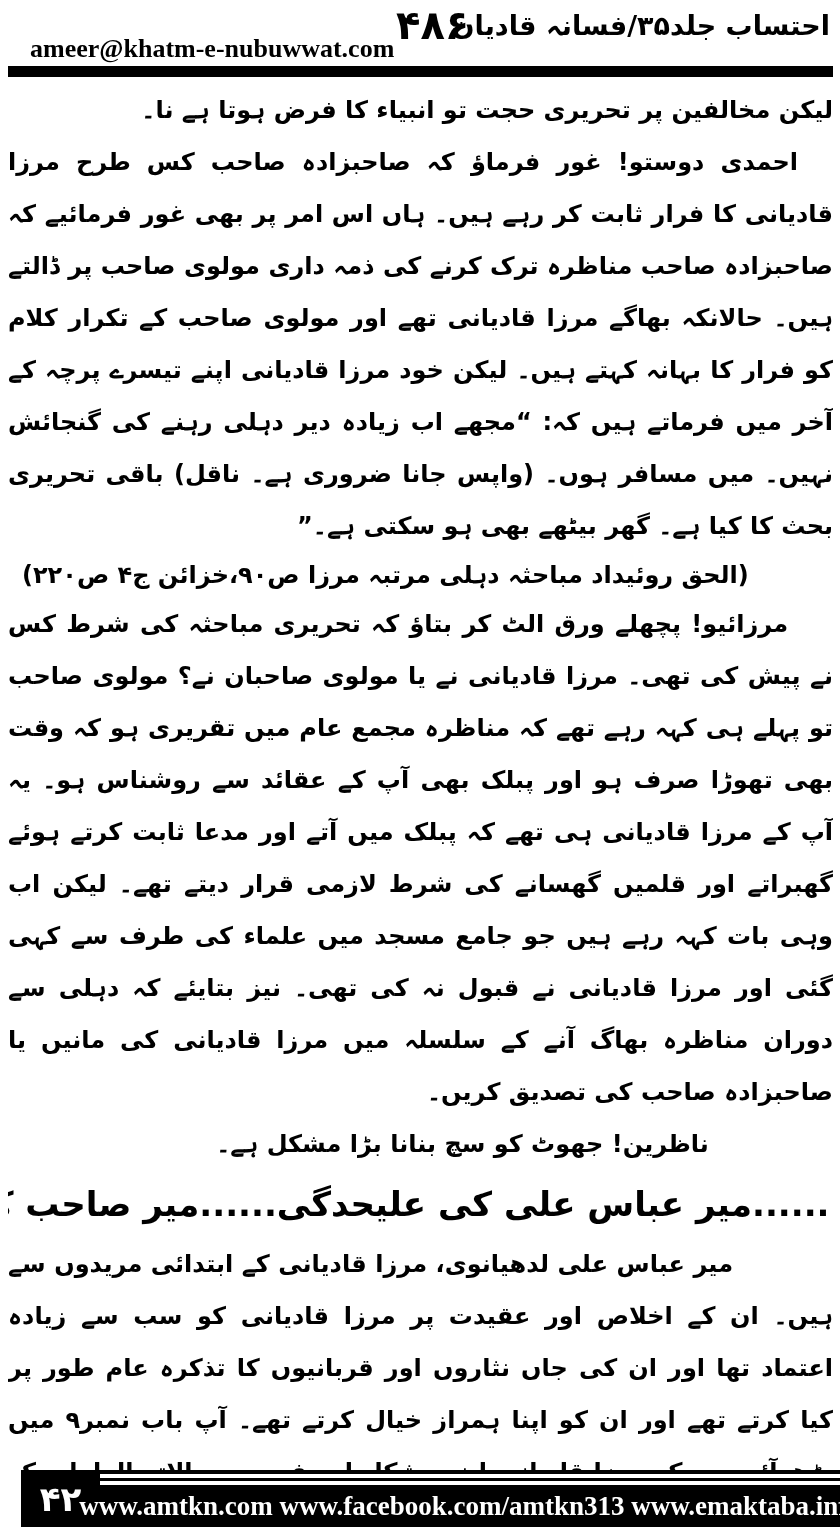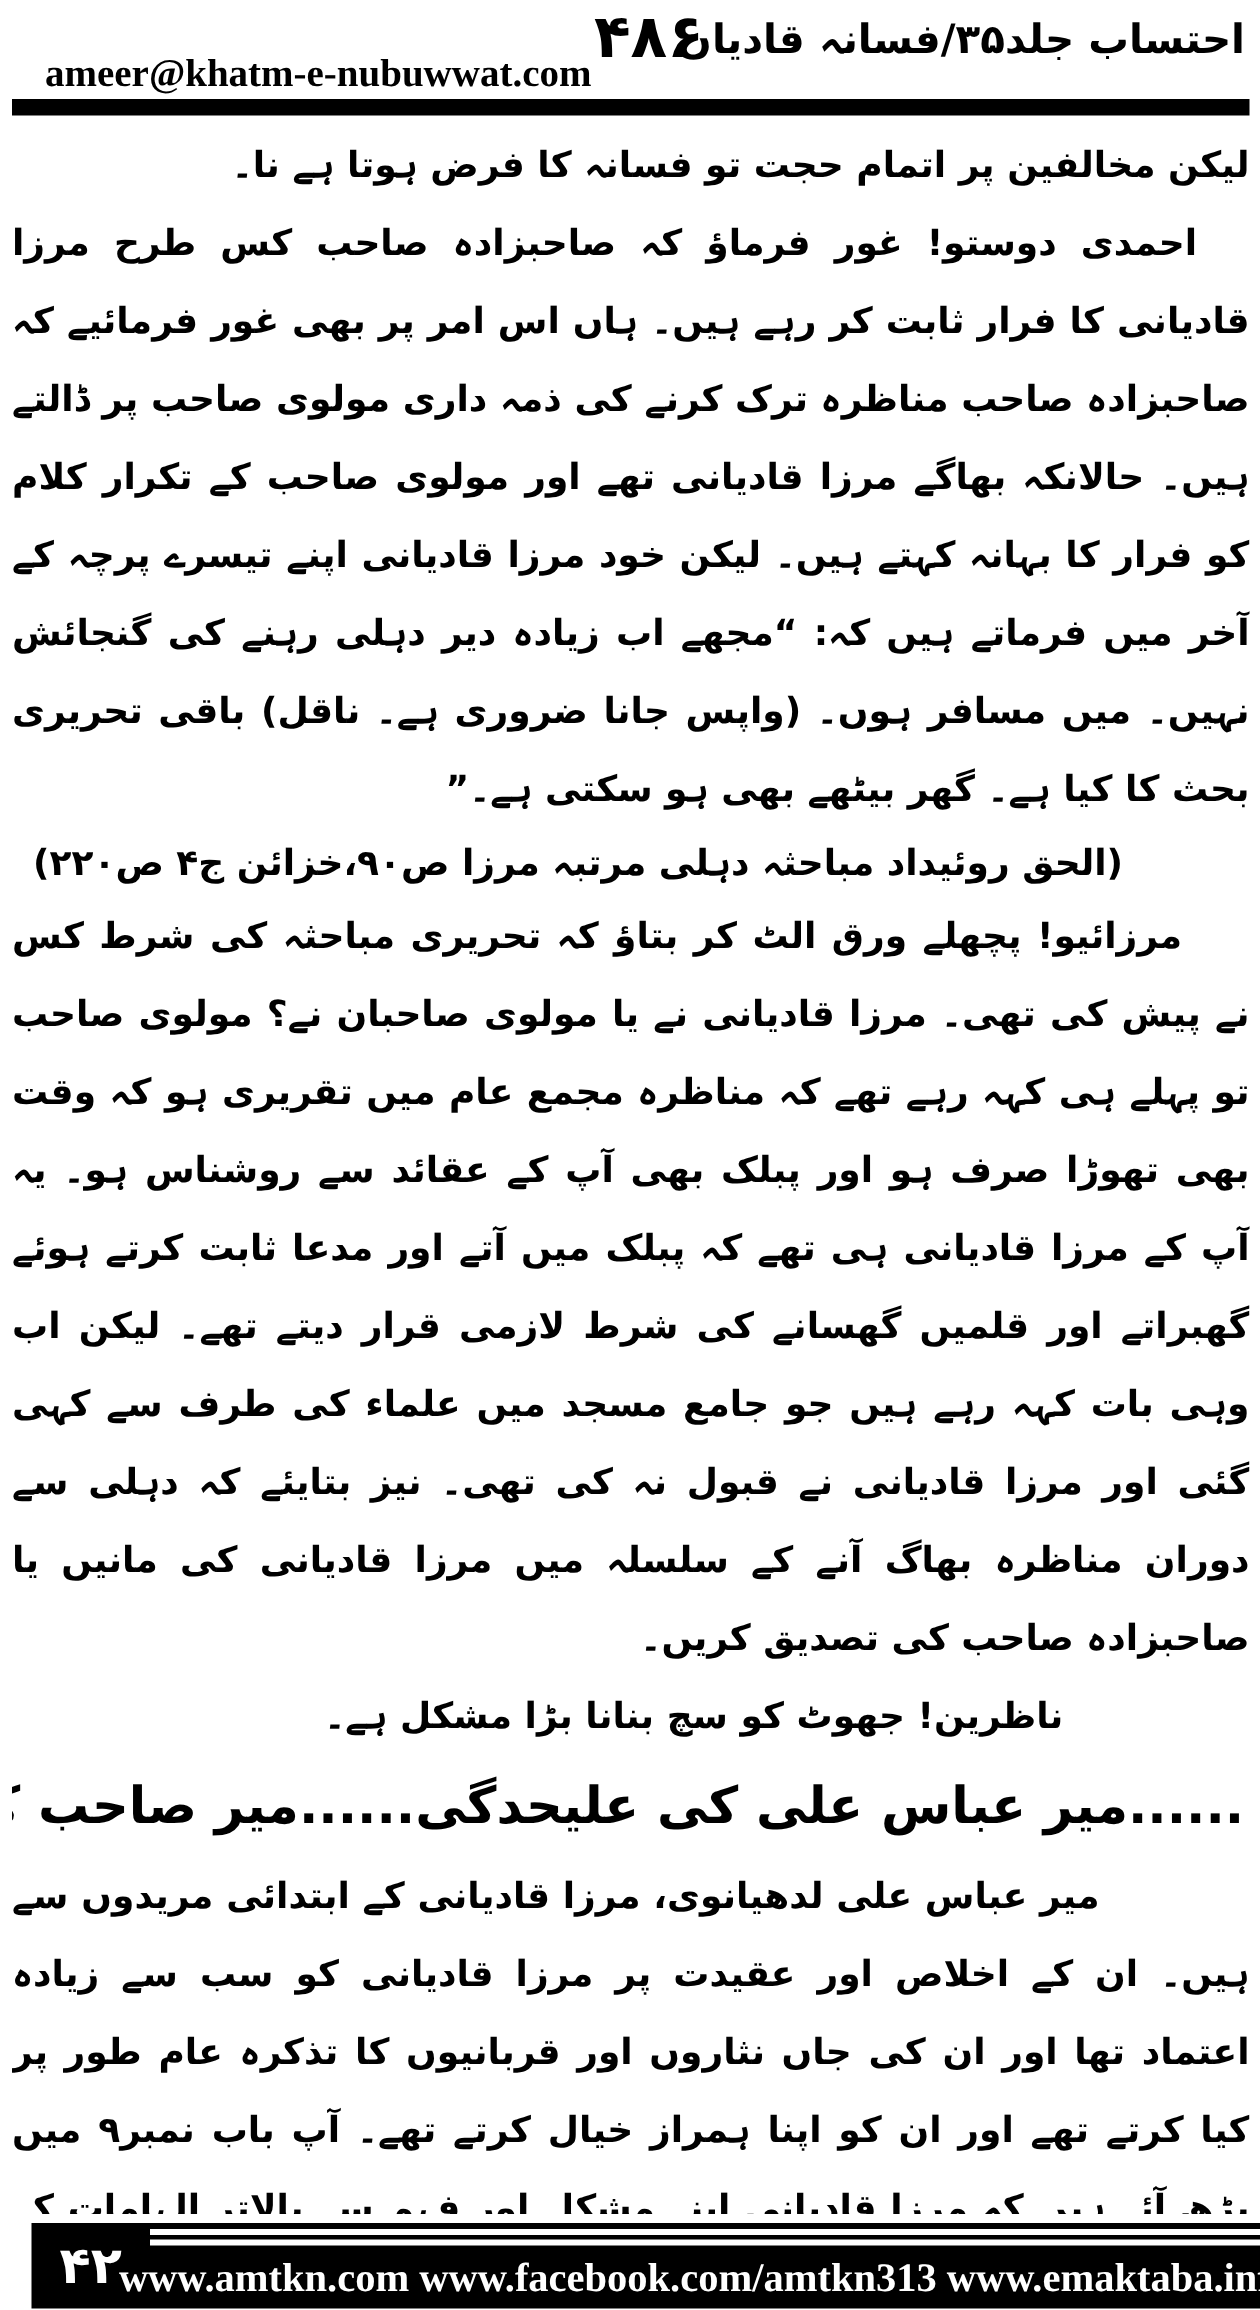--- a/index.html
+++ b/index.html
@@ -47,21 +47,21 @@
     font-size:24px; line-height:46px;
     text-align:left; padding-left:14px;
   }
   .center-line { text-align:center; transform:translateX(42px); }
   .section-heading {
     font-size:34px; line-height:68px; text-align:center;
     transform:translateX(38px);
     white-space:nowrap;
   }
   
-  .footer { position:absolute; left:0; right:0; bottom:4px; height:54px; }
+  .footer { position:absolute; left:0; right:0; bottom:16px; height:54px; }
   .footer-pagebox {
     position:absolute; left:21px; top:0; width:79px; height:57px;
     background:#000; color:#fff;
     display:flex; align-items:center; justify-content:center;
     font-size:34px; font-weight:bold;
   }
   .footer-bar {
     position:absolute; left:100px; right:0; top:0; height:57px;
     background:#000;
   }
@@ -81,21 +81,21 @@
 <body>
 
 <div class="page">
 
   <div class="header-email">ameer@khatm-e-nubuwwat.com</div>
   <div class="header-pagenum">۴۸۶</div>
   <div class="header-title">احتساب جلد۳۵/فسانہ قادیان</div>
   <div class="header-rule"></div>
 
   <div class="body-text">
-    <div class="p-endline">لیکن مخالفین پر اتمام حجت تو فسانہ کا فرض ہوتا ہے نا۔</div>
+    <div class="p-endline">لیکن مخالفین پر تحریری حجت تو انبیاء کا فرض ہوتا ہے نا۔</div>
     <div class="indent-sm">احمدی دوستو! غور فرماؤ کہ صاحبزادہ صاحب کس طرح مرزا قادیانی کا فرار ثابت کر رہے ہیں۔ ہاں اس امر پر بھی غور فرمائیے کہ صاحبزادہ صاحب مناظرہ ترک کرنے کی ذمہ داری مولوی صاحب پر ڈالتے ہیں۔ حالانکہ بھاگے مرزا قادیانی تھے اور مولوی صاحب کے تکرار کلام کو فرار کا بہانہ کہتے ہیں۔ لیکن خود مرزا قادیانی اپنے تیسرے پرچہ کے آخر میں فرماتے ہیں کہ: “مجھے اب زیادہ دیر دہلی رہنے کی گنجائش نہیں۔ میں مسافر ہوں۔ (واپس جانا ضروری ہے۔ ناقل) باقی تحریری بحث کا کیا ہے۔ گھر بیٹھے بھی ہو سکتی ہے۔”</div>
     <div class="citation">(الحق روئیداد مباحثہ دہلی مرتبہ مرزا ص۹۰،خزائن ج۴ ص۲۲۰)</div>
     <div class="indent-md">مرزائیو! پچھلے ورق الٹ کر بتاؤ کہ تحریری مباحثہ کی شرط کس نے پیش کی تھی۔ مرزا قادیانی نے یا مولوی صاحبان نے؟ مولوی صاحب تو پہلے ہی کہہ رہے تھے کہ مناظرہ مجمع عام میں تقریری ہو کہ وقت بھی تھوڑا صرف ہو اور پبلک بھی آپ کے عقائد سے روشناس ہو۔ یہ آپ کے مرزا قادیانی ہی تھے کہ پبلک میں آتے اور مدعا ثابت کرتے ہوئے گھبراتے اور قلمیں گھسانے کی شرط لازمی قرار دیتے تھے۔ لیکن اب وہی بات کہہ رہے ہیں جو جامع مسجد میں علماء کی طرف سے کہی گئی اور مرزا قادیانی نے قبول نہ کی تھی۔ نیز بتایئے کہ دہلی سے دوران مناظرہ بھاگ آنے کے سلسلہ میں مرزا قادیانی کی مانیں یا صاحبزادہ صاحب کی تصدیق کریں۔</div>
     <div class="center-line">ناظرین! جھوٹ کو سچ بنانا بڑا مشکل ہے۔</div>
     <div class="section-heading">۱۹......میر عباس علی کی علیحدگی......میر صاحب کا مقام</div>
     <div class="indent-lg">میر عباس علی لدھیانوی، مرزا قادیانی کے ابتدائی مریدوں سے ہیں۔ ان کے اخلاص اور عقیدت پر مرزا قادیانی کو سب سے زیادہ اعتماد تھا اور ان کی جاں نثاروں اور قربانیوں کا تذکرہ عام طور پر کیا کرتے تھے اور ان کو اپنا ہمراز خیال کرتے تھے۔ آپ باب نمبر۹ میں پڑھ آئے ہیں کہ مرزا قادیانی اپنے مشکل اور فہم سے بالاتر الہامات کے معانی انہیں کی معرفت دریافت فرمایا کرتے تھے۔ میر صاحب موصوف کا مقام معلوم کرنے کے لئے آپ میر صاحب کے نام مرزا قادیانی کے مندرجہ ذیل ارشادات ملاحظہ فرمائیے۔ جو مکتوبات مرزا جلد اوّل سے منقول ہیں۔</div>
 
   </div>
 
   <div class="footer">

